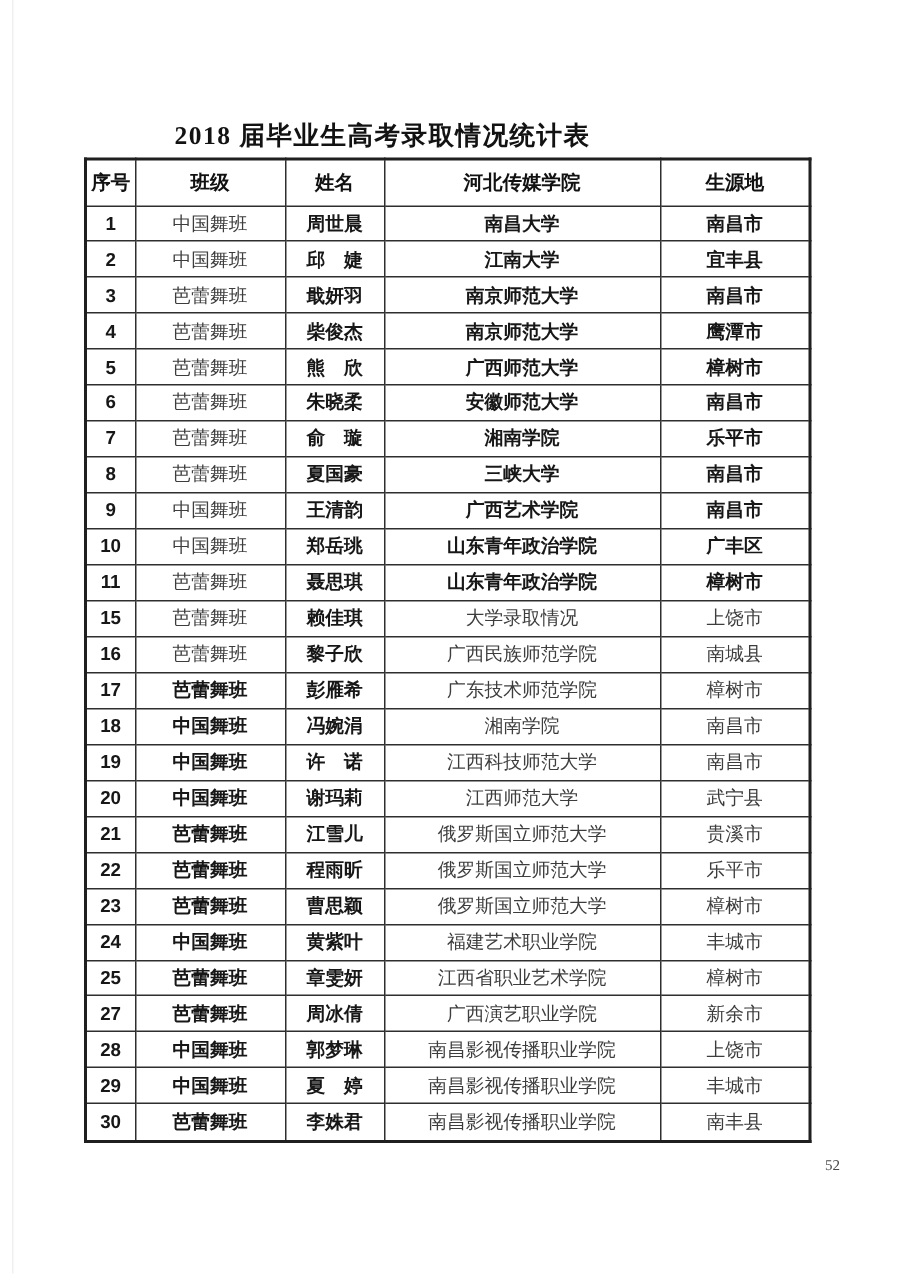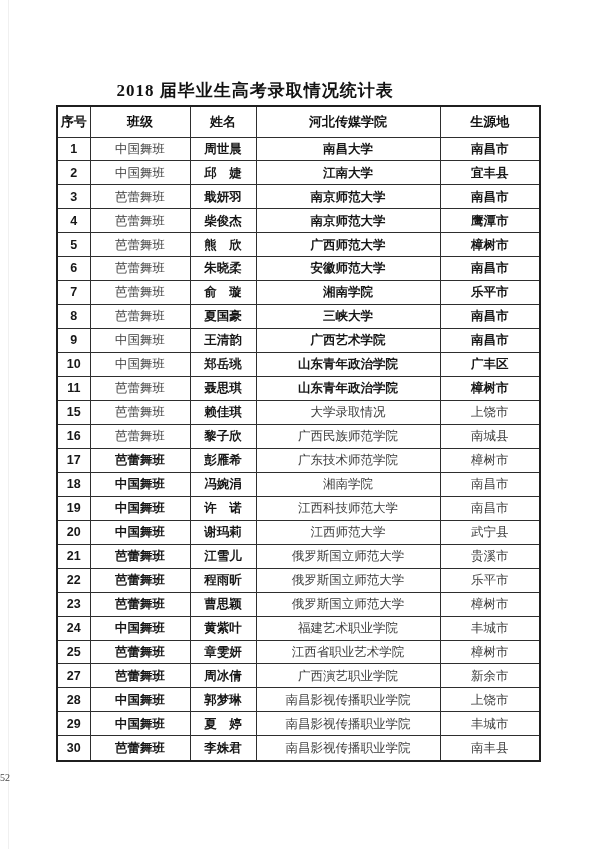--- a/index.html
+++ b/index.html
@@ -55,21 +55,21 @@
     font-weight:700;
     color:#171717;
   }
   td.serif{
     font-family:"Liberation Serif",serif;
     font-weight:400;
     color:#3d3d3d;
   }
   .page-number{
     position:absolute;top:772px;left:0;width:560px;
-    text-align:left;
+    text-align:right;
     font-family:"Liberation Serif",serif;
     font-size:10px;
     color:#474747;
   }
 </style>
 </head>
 <body>
 
 <div class="page-edge-left"></div>
 

